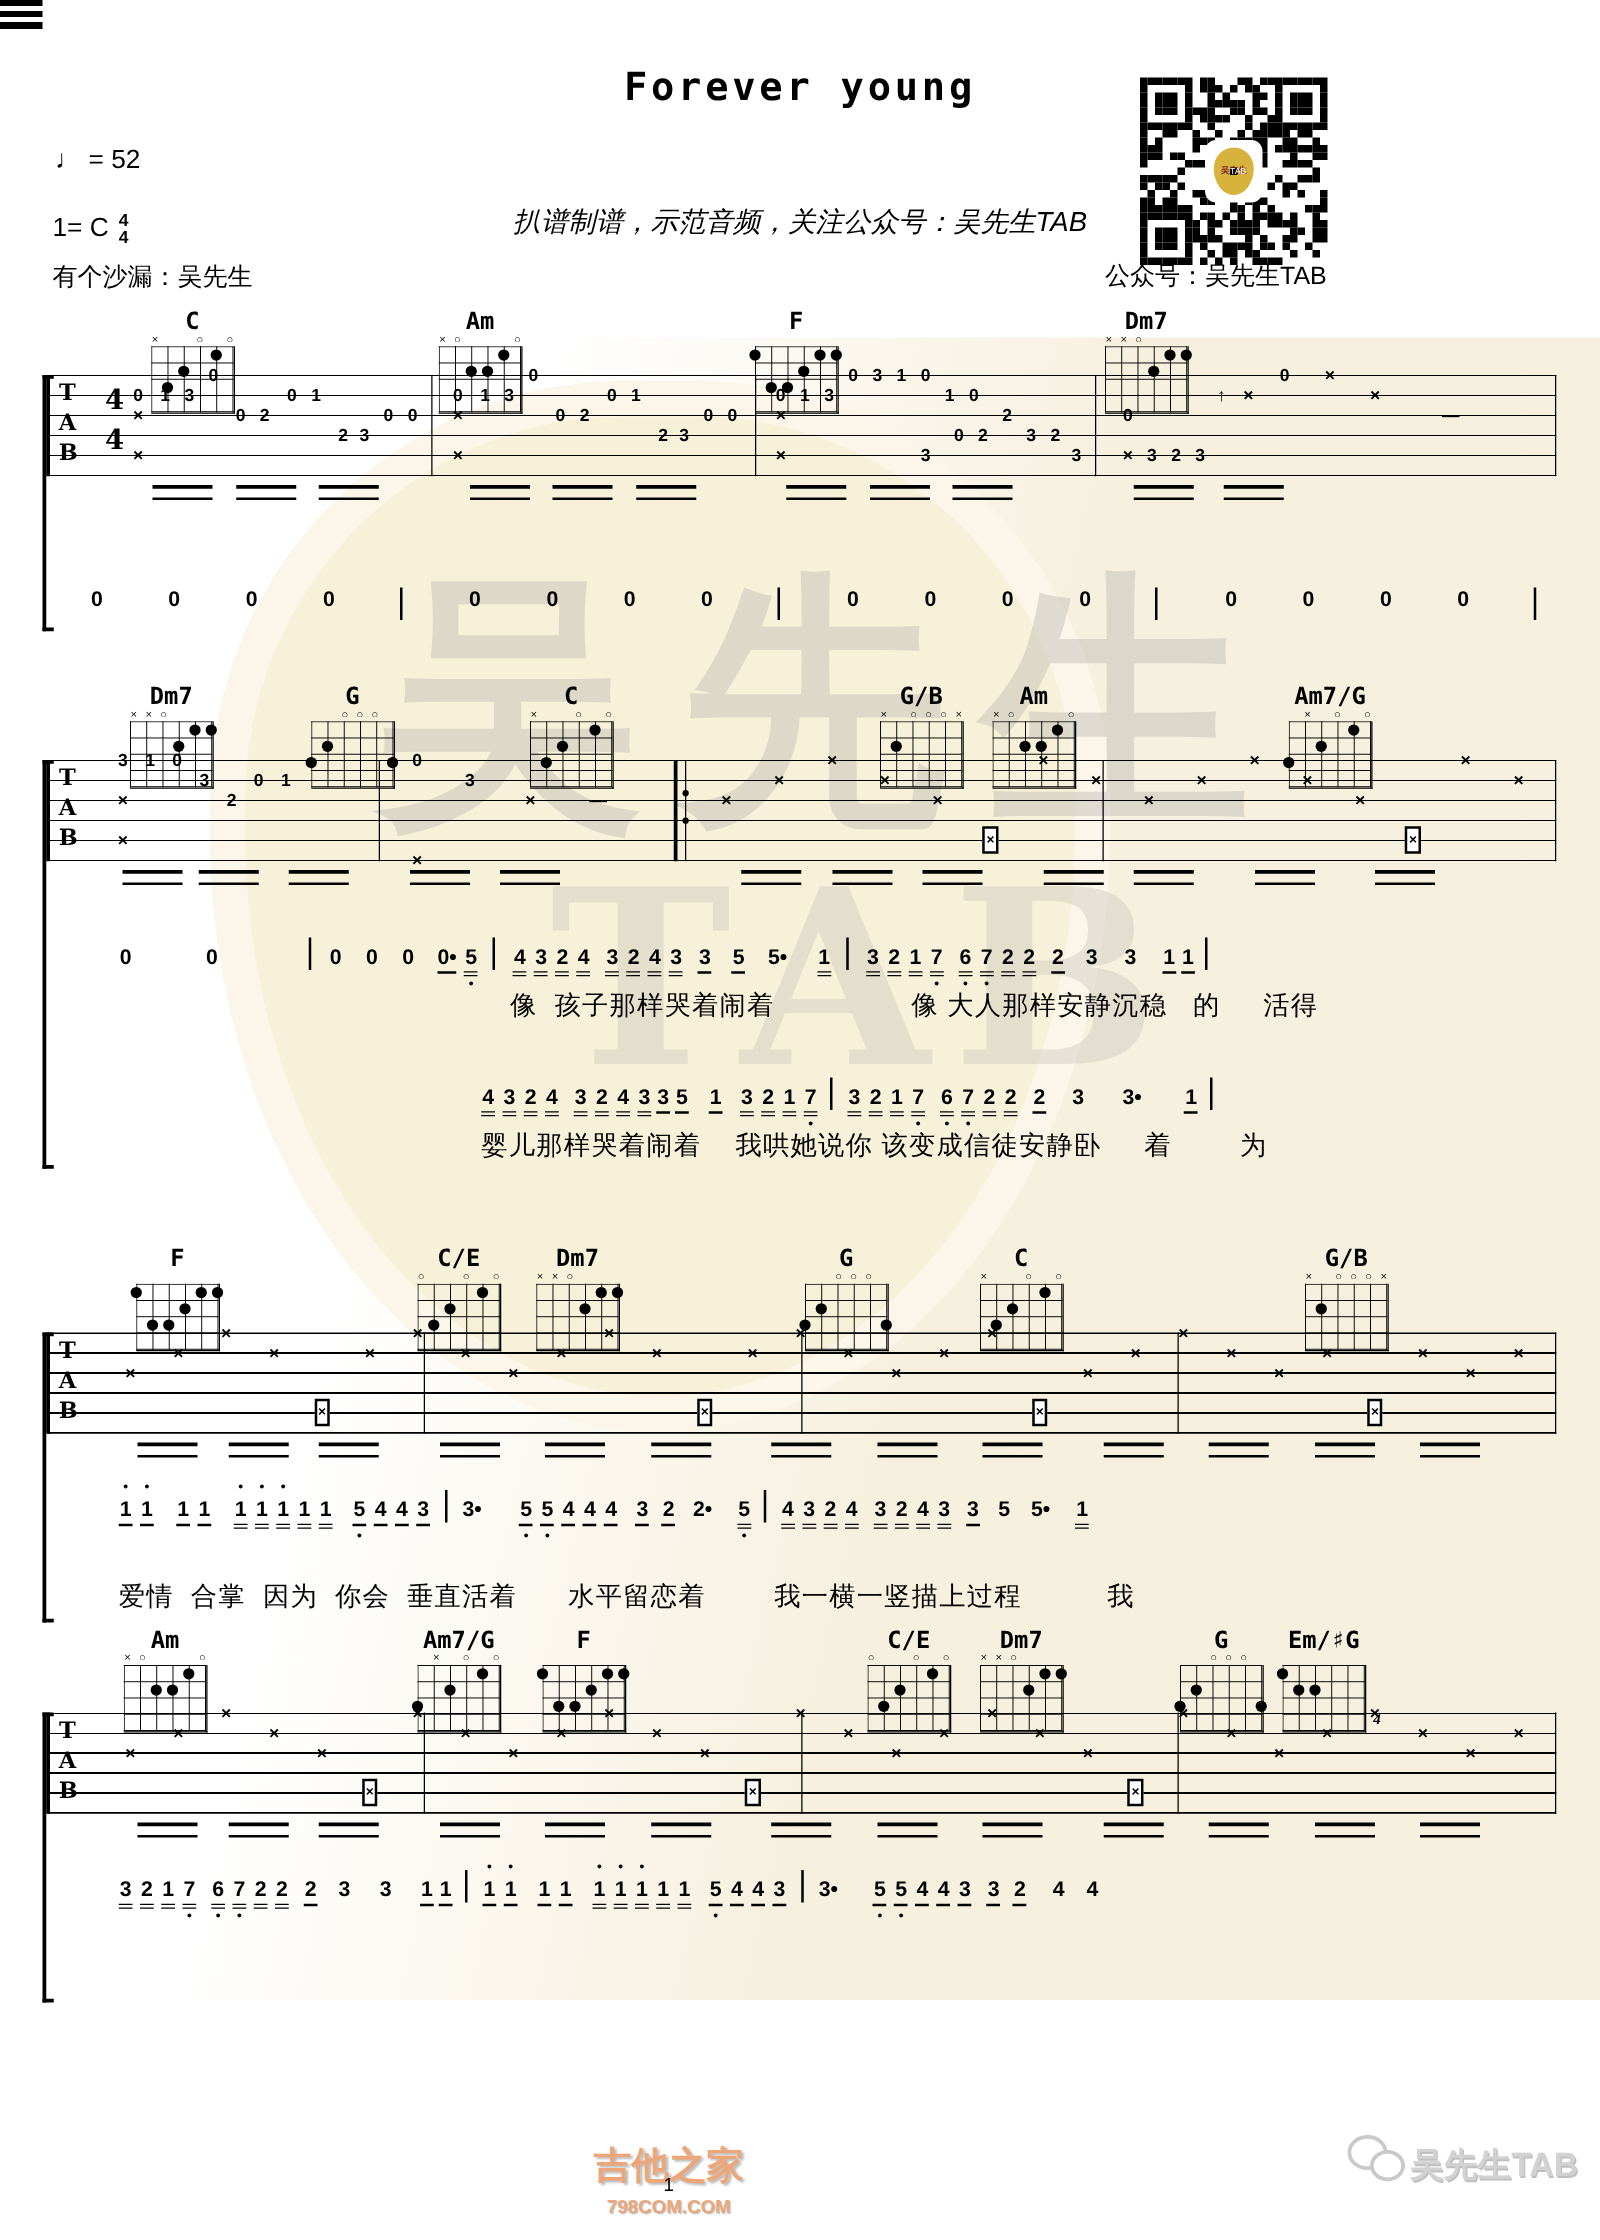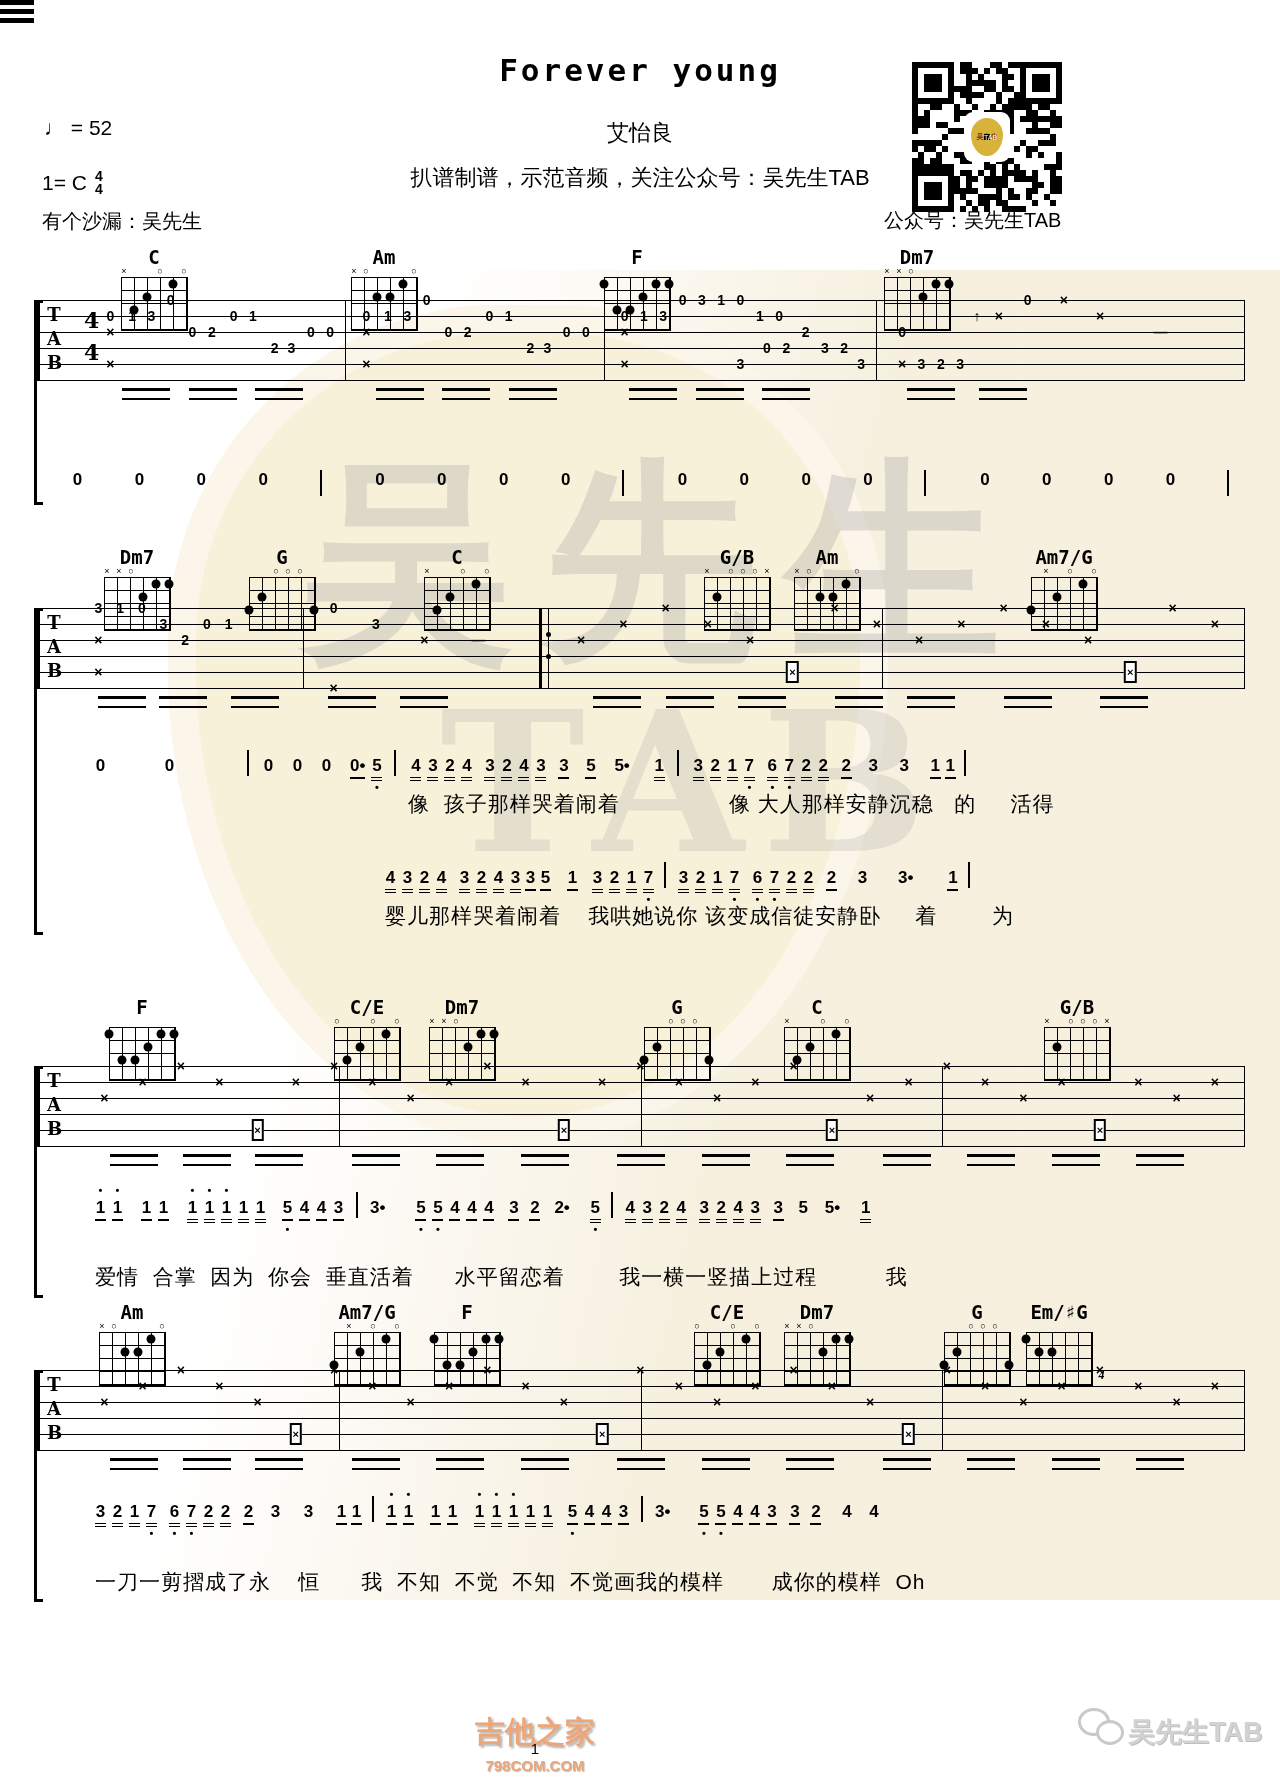--- a/index.html
+++ b/index.html
@@ -19,21 +19,21 @@
   .corner{position:absolute;left:0;top:0;width:34px;height:25px;z-index:3;
         background:repeating-linear-gradient(#000 0 5px,#fff 5px 9px);}
   
   .title{position:absolute;top:52px;left:0;width:100%;text-align:center;z-index:2;
         font:bold 31px "DejaVu Sans Mono",monospace;letter-spacing:3px;}
   .tempo{position:absolute;left:44px;top:116px;font-size:21px;z-index:2;}
   .keysig{position:absolute;left:42px;top:170px;font-size:21px;z-index:2;display:flex;align-items:center;}
   .frac{display:inline-flex;flex-direction:column;font-size:14px;line-height:13px;
         font-weight:bold;margin-left:8px;text-align:center;}
   .artist{position:absolute;top:118px;left:0;width:100%;text-align:center;font-size:22px;z-index:2;}
-  .promo{position:absolute;top:163px;left:0;width:100%;text-align:center;font-size:22px;z-index:2;}
+  .promo{position:absolute;top:163px;left:0;width:100%;text-align:center;font-size:22px;z-index:2;font-style:italic;}
   .transcriber{position:absolute;left:42px;top:208px;font-size:20px;z-index:2;}
   .qr{position:absolute;left:912px;top:62px;width:150px;height:150px;background:#fff;z-index:2;}
   .qr i{position:absolute;width:6px;height:6px;background:#000;}
   .qr-logo{position:absolute;left:50%;top:50%;transform:translate(-50%,-50%);width:46px;height:50px;
         background:#fff;border-radius:9px;display:flex;align-items:center;justify-content:center;z-index:2;}
   .pickshape{width:32px;height:38px;background:#d8b33c;border-radius:50% 50% 50% 50%/44% 44% 56% 56%;
         display:flex;flex-direction:column;align-items:center;justify-content:center;color:#7a1f1f;}
   .pickshape b{font-size:7px;line-height:8px;}
   .pickshape i{font-style:normal;color:#fff;font-size:7px;line-height:8px;}
   .qrcap{position:absolute;left:884px;top:207px;font-size:20px;z-index:2;}
@@ -110,21 +110,20 @@
   </div>
 
   <div class="keysig">
     <span>1= C</span>
     <span class="frac">
       <i style="font-style:normal">4</i>
       <i style="font-style:normal">4</i>
     </span>
   </div>
 
-  <div class="artist">艾怡良</div>
   <div class="promo">扒谱制谱，示范音频，关注公众号：吴先生TAB</div>
   <div class="transcriber">有个沙漏：吴先生</div>
 
   <div class="qr" id="qr">
     <div class="qr-logo">
       <div class="pickshape">
         <b>吴先生</b>
         <i>TAB</i>
       </div>
     </div>
@@ -1109,14 +1108,13 @@
       <span class="mtok">0</span>
       <span class="mbar"></span>
     </div>
     <div class="mline" style="left: 95px; top: 750px;"><span class="mtok" style="margin-right: 58px;">0</span><span class="mtok" style="margin-right: 72px;">0</span><span class="mbar" style="margin-right: 14px;"></span><span class="mtok" style="margin-right: 18px;">0</span><span class="mtok" style="margin-right: 18px;">0</span><span class="mtok" style="margin-right: 18px;">0</span><span class="mtok u1" style="margin-right: 6px;">0•</span><span class="mtok u2 om1" style="margin-right: 12px;">5</span><span class="mbar" style="margin-right: 14px;"></span><span class="mtok u2">4</span><span class="mtok u2">3</span><span class="mtok u2">2</span><span class="mtok u2" style="margin-right: 12px;">4</span><span class="mtok u2">3</span><span class="mtok u2">2</span><span class="mtok u2">4</span><span class="mtok u2" style="margin-right: 12px;">3</span><span class="mtok u1" style="margin-right: 16px;">3</span><span class="mtok u1" style="margin-right: 18px;">5</span><span class="mtok" style="margin-right: 24px;">5•</span><span class="mtok u2" style="margin-right: 12px;">1</span><span class="mbar" style="margin-right: 14px;"></span><span class="mtok u2">3</span><span class="mtok u2">2</span><span class="mtok u2">1</span><span class="mtok u2 om1" style="margin-right: 12px;">7</span><span class="mtok u2 om1">6</span><span class="mtok u2 om1">7</span><span class="mtok u2">2</span><span class="mtok u2" style="margin-right: 12px;">2</span><span class="mtok u1" style="margin-right: 16px;">2</span><span class="mtok" style="margin-right: 20px;">3</span><span class="mtok" style="margin-right: 20px;">3</span><span class="mtok u1" style="margin-right: 4px;">1</span><span class="mtok u1" style="margin-right: 8px;">1</span><span class="mbar"></span></div>
     <div class="lyr" style="left: 408px; top: 790px;">像  孩子那样哭着闹着                像 大人那样安静沉稳   的     活得</div>
     <div class="mline" style="left: 385px; top: 862px;"><span class="mtok u2">4</span><span class="mtok u2">3</span><span class="mtok u2">2</span><span class="mtok u2" style="margin-right: 12px;">4</span><span class="mtok u2">3</span><span class="mtok u2">2</span><span class="mtok u2">4</span><span class="mtok u2" style="margin-right: 4px;">3</span><span class="mtok u1" style="margin-right: 4px;">3</span><span class="mtok u1" style="margin-right: 16px;">5</span><span class="mtok u1" style="margin-right: 14px;">1</span><span class="mtok u2">3</span><span class="mtok u2">2</span><span class="mtok u2">1</span><span class="mtok u2 om1" style="margin-right: 10px;">7</span><span class="mbar" style="margin-right: 12px;"></span><span class="mtok u2">3</span><span class="mtok u2">2</span><span class="mtok u2">1</span><span class="mtok u2 om1" style="margin-right: 12px;">7</span><span class="mtok u2 om1">6</span><span class="mtok u2 om1">7</span><span class="mtok u2">2</span><span class="mtok u2" style="margin-right: 12px;">2</span><span class="mtok u1" style="margin-right: 20px;">2</span><span class="mtok" style="margin-right: 30px;">3</span><span class="mtok" style="margin-right: 34px;">3•</span><span class="mtok u1" style="margin-right: 10px;">1</span><span class="mbar"></span></div>
     <div class="lyr" style="left: 385px; top: 902px;">婴儿那样哭着闹着    我哄她说你 该变成信徒安静卧     着        为</div>
     <div class="mline" style="left: 95px; top: 1192px;"><span class="mtok u1 o1">1</span><span class="mtok u1 o1" style="margin-right: 18px;">1</span><span class="mtok u1">1</span><span class="mtok u1" style="margin-right: 18px;">1</span><span class="mtok u2 o1">1</span><span class="mtok u2 o1">1</span><span class="mtok u2 o1">1</span><span class="mtok u2">1</span><span class="mtok u2" style="margin-right: 16px;">1</span><span class="mtok u1 om1">5</span><span class="mtok u1">4</span><span class="mtok u1">4</span><span class="mtok u1" style="margin-right: 12px;">3</span><span class="mbar" style="margin-right: 12px;"></span><span class="mtok" style="margin-right: 30px;">3•</span><span class="mtok u1 om1" style="margin-right: 6px;">5</span><span class="mtok u1 om1">5</span><span class="mtok u1">4</span><span class="mtok u1">4</span><span class="mtok u1" style="margin-right: 14px;">4</span><span class="mtok u1" style="margin-right: 10px;">3</span><span class="mtok u1" style="margin-right: 14px;">2</span><span class="mtok" style="margin-right: 20px;">2•</span><span class="mtok u2 om1" style="margin-right: 10px;">5</span><span class="mbar" style="margin-right: 12px;"></span><span class="mtok u2">4</span><span class="mtok u2">3</span><span class="mtok u2">2</span><span class="mtok u2" style="margin-right: 12px;">4</span><span class="mtok u2">3</span><span class="mtok u2">2</span><span class="mtok u2">4</span><span class="mtok u2" style="margin-right: 12px;">3</span><span class="mtok u1" style="margin-right: 14px;">3</span><span class="mtok" style="margin-right: 16px;">5</span><span class="mtok" style="margin-right: 20px;">5•</span><span class="mtok u2" style="margin-right: 6px;">1</span></div>
     <div class="lyr" style="left: 95px; top: 1263px;">爱情  合掌  因为  你会  垂直活着      水平留恋着        我一横一竖描上过程          我</div>
     <div class="mline" style="left: 95px; top: 1496px;"><span class="mtok u2">3</span><span class="mtok u2">2</span><span class="mtok u2">1</span><span class="mtok u2 om1" style="margin-right: 12px;">7</span><span class="mtok u2 om1">6</span><span class="mtok u2 om1">7</span><span class="mtok u2">2</span><span class="mtok u2" style="margin-right: 12px;">2</span><span class="mtok u1" style="margin-right: 16px;">2</span><span class="mtok" style="margin-right: 22px;">3</span><span class="mtok" style="margin-right: 22px;">3</span><span class="mtok u1" style="margin-right: 4px;">1</span><span class="mtok u1" style="margin-right: 10px;">1</span><span class="mbar" style="margin-right: 12px;"></span><span class="mtok u1 o1">1</span><span class="mtok u1 o1" style="margin-right: 16px;">1</span><span class="mtok u1">1</span><span class="mtok u1" style="margin-right: 16px;">1</span><span class="mtok u2 o1">1</span><span class="mtok u2 o1">1</span><span class="mtok u2 o1">1</span><span class="mtok u2">1</span><span class="mtok u2" style="margin-right: 14px;">1</span><span class="mtok u1 om1">5</span><span class="mtok u1">4</span><span class="mtok u1">4</span><span class="mtok u1" style="margin-right: 12px;">3</span><span class="mbar" style="margin-right: 12px;"></span><span class="mtok" style="margin-right: 28px;">3•</span><span class="mtok u1 om1" style="margin-right: 6px;">5</span><span class="mtok u1 om1">5</span><span class="mtok u1">4</span><span class="mtok u1">4</span><span class="mtok u1" style="margin-right: 12px;">3</span><span class="mtok u1" style="margin-right: 10px;">3</span><span class="mtok u1" style="margin-right: 20px;">2</span><span class="mtok" style="margin-right: 16px;">4</span><span class="mtok">4</span></div>
-    <div class="lyr" style="left: 95px; top: 1568px;">一刀一剪摺成了永    恒      我  不知  不觉  不知  不觉画我的模样       成你的模样  Oh</div>
   </div>
 
 </body></html>

